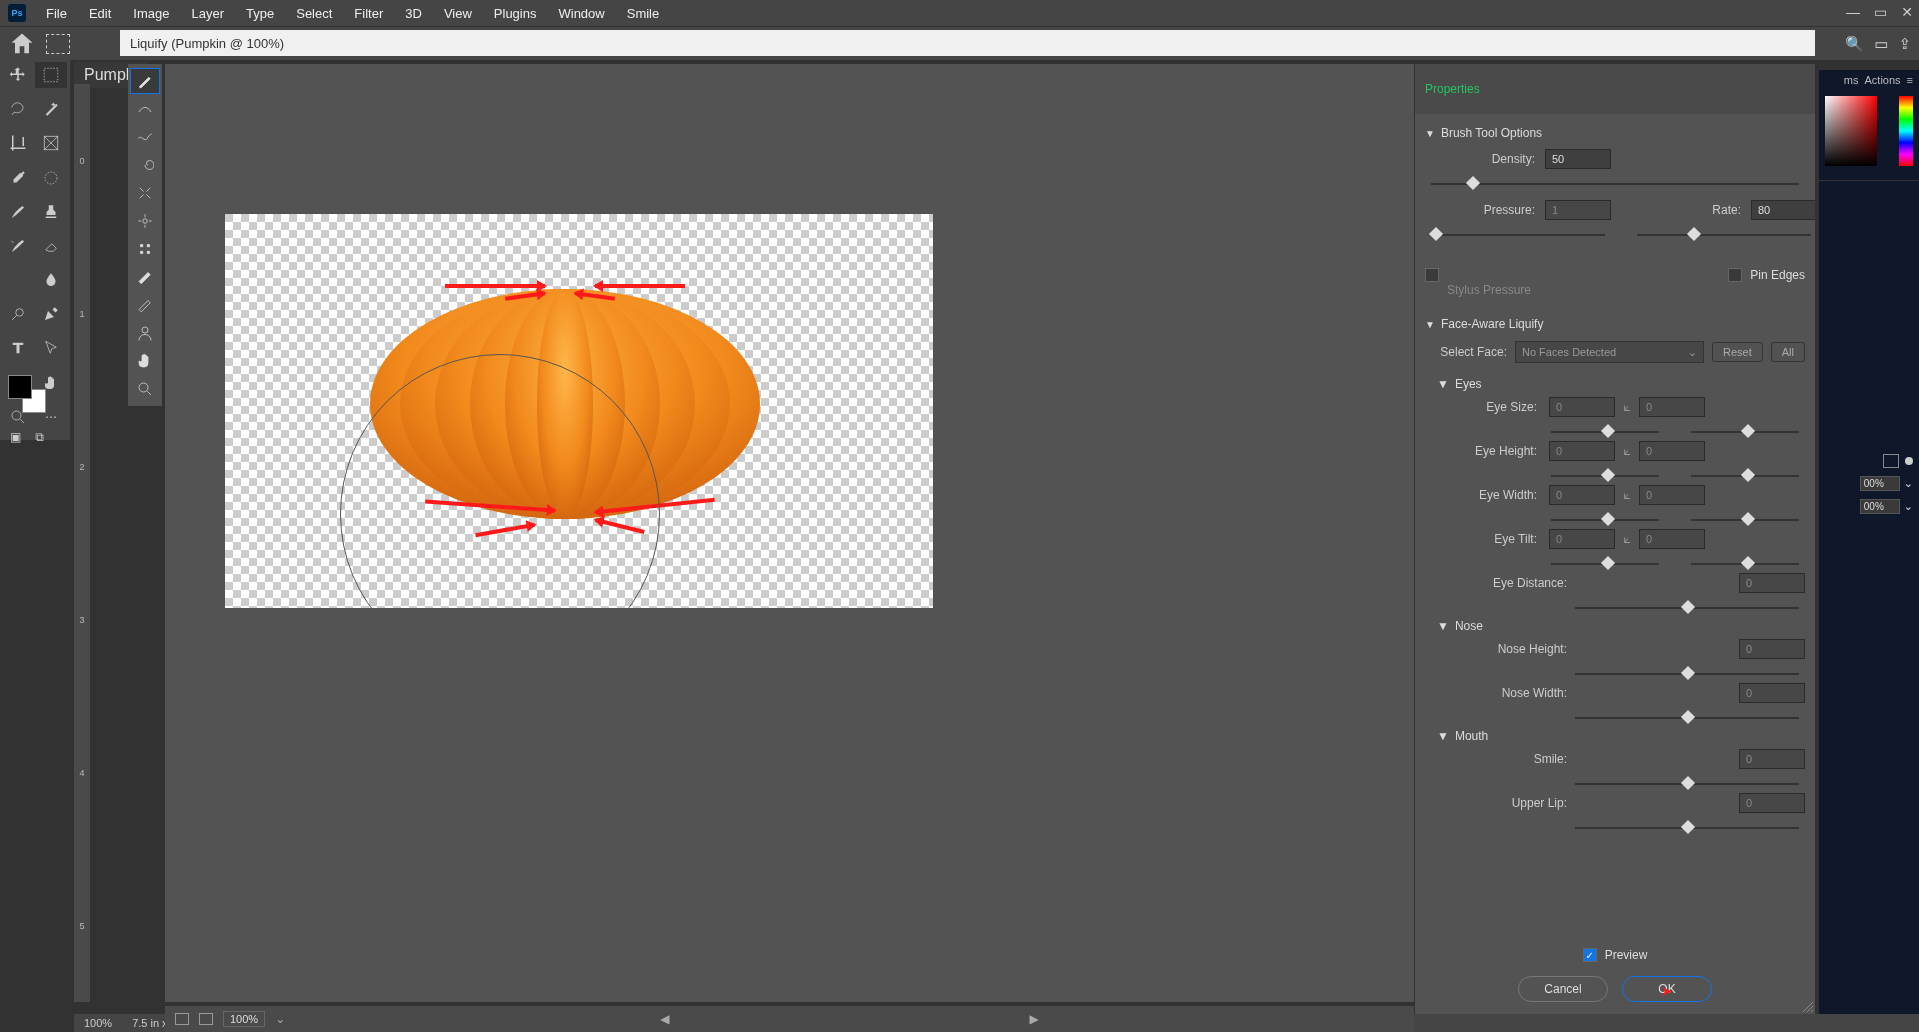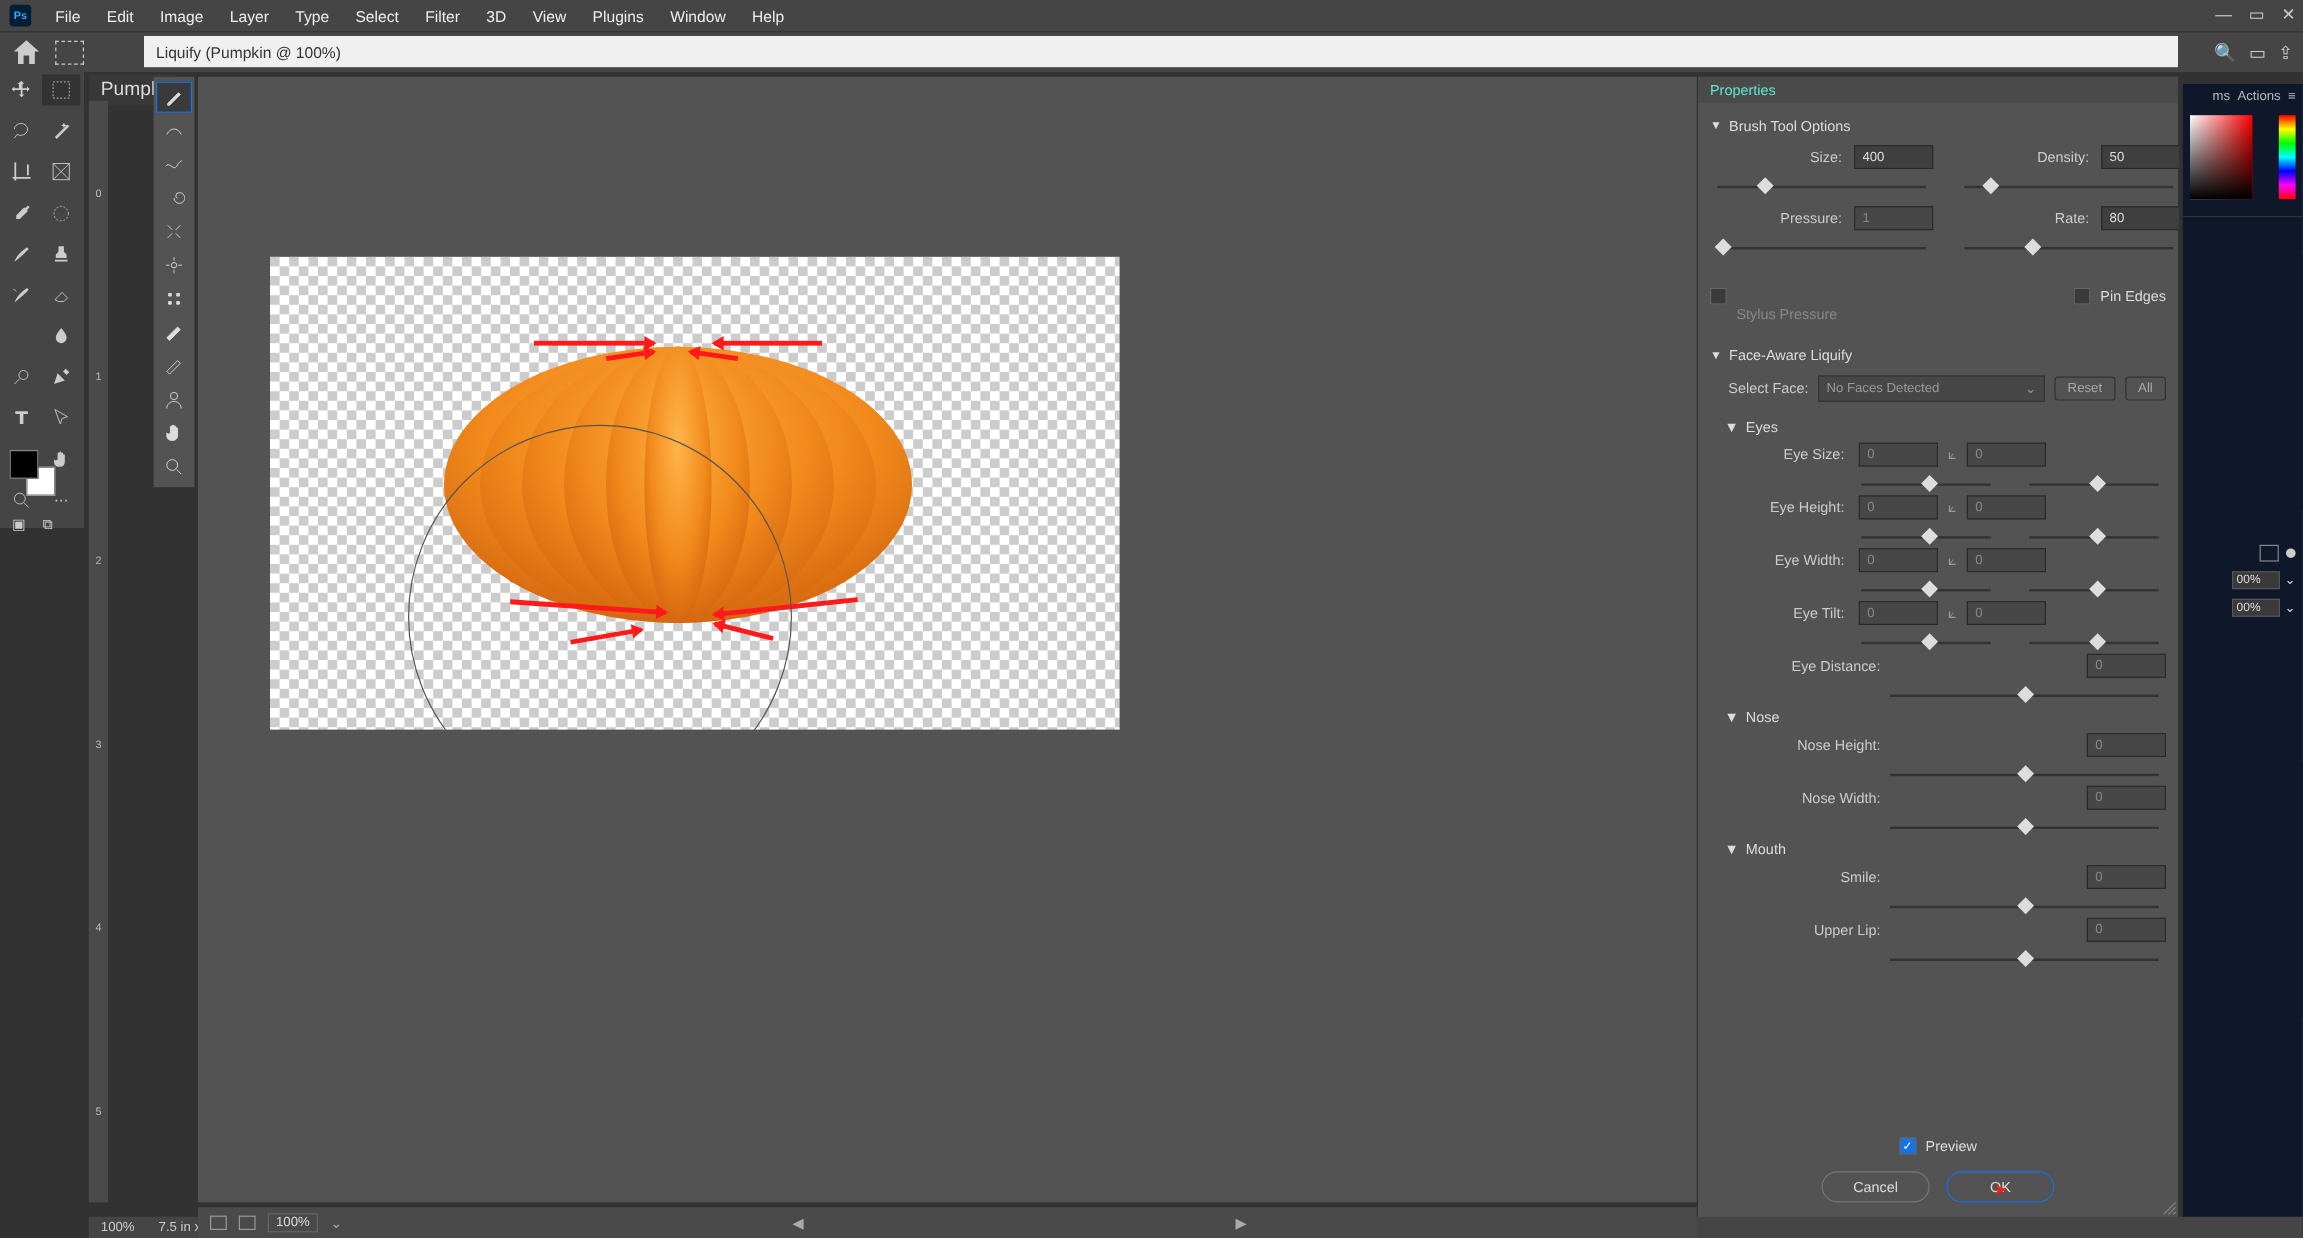--- a/index.html
+++ b/index.html
@@ -51,21 +51,21 @@
 .arrow { position: absolute; height: 4px; background: #ff1a1a; }
 .arrow::after { content: ''; position: absolute; right: -2px; top: -4px; border-left: 10px solid #ff1a1a; border-top: 6px solid transparent; border-bottom: 6px solid transparent; }
 .arrow.flip::after { right: auto; left: -2px; border-left: none; border-right: 10px solid #ff1a1a; }
 
 
 .canvas-footer { position: absolute; bottom: 0; left: 165px; right: 505px; height: 26px; background: #4a4a4a; display: flex; align-items: center; padding: 0 10px; gap: 10px; z-index: 41; }
 .zoom-select { background: #4a4a4a; color: #ddd; border: 1px solid #666; padding: 1px 6px; font-size: 11px; }
 
 
 .properties-panel { position: absolute; right: 104px; top: 64px; width: 400px; bottom: 18px; background: #535353; z-index: 52; display: flex; flex-direction: column; }
-.panel-header { padding: 4px 10px; font-size: 12px; color: #5eead4; background: #4a4a4a; }
+.panel-header { padding: 18px 10px; font-size: 12px; color: #22c55e; background: #4a4a4a; }
 .panel-body { flex: 1; overflow-y: auto; padding: 6px 10px; }
 .section-header { display: flex; align-items: center; gap: 6px; padding: 6px 0; font-size: 12px; color: #ddd; cursor: pointer; }
 .section-header .tri { font-size: 10px; }
 .sub-header { display: flex; align-items: center; gap: 6px; padding: 4px 0 4px 12px; font-size: 12px; }
 .prop-row { display: flex; align-items: center; padding: 3px 0 8px 0; }
 .prop-label { width: 120px; text-align: right; padding-right: 10px; color: #ccc; font-size: 12px; }
 .prop-input { width: 66px; height: 20px; background: #3f3f3f; border: 1px solid #2a2a2a; color: #ddd; padding: 0 6px; font-size: 11px; }
 .prop-input:disabled { background: #474747; color: #888; }
 .slider { flex: 1; height: 14px; position: relative; margin: 0 6px; }
 .slider .track { position: absolute; top: 6px; left: 0; right: 0; height: 2px; background: #333; }
@@ -112,21 +112,21 @@
   <div class="menu-item">Edit</div>
   <div class="menu-item">Image</div>
   <div class="menu-item">Layer</div>
   <div class="menu-item">Type</div>
   <div class="menu-item">Select</div>
   <div class="menu-item">Filter</div>
   <div class="menu-item">3D</div>
   <div class="menu-item">View</div>
   <div class="menu-item">Plugins</div>
   <div class="menu-item">Window</div>
-  <div class="menu-item">Help</div>
+  <div class="menu-item">Smile</div>
   <div class="window-controls">
     <span>—</span>
     <span>▭</span>
     <span>✕</span>
   </div>
 </div>
 
 <div class="options-bar">
   <div class="home-icon">
     <svg viewBox="0 0 24 24">
@@ -388,30 +388,20 @@
   <div class="panel-header">Properties</div>
   <div class="panel-body">
     <div class="section-header">
         <span class="tri">▼</span>
         <span>Brush Tool Options</span>
       </div>
 
     <div style="display:flex;gap:20px;">
       <div style="flex:1">
         <div class="prop-row">
-            <span class="prop-label">Size:</span>
-            <input class="prop-input" value="400" style="">
-          </div>
-        <div class="slider">
-            <div class="track"></div>
-            <div class="thumb" style="left:20%;"></div>
-          </div>
-      </div>
-      <div style="flex:1">
-        <div class="prop-row">
             <span class="prop-label">Density:</span>
             <input class="prop-input" value="50" style="">
           </div>
         <div class="slider">
             <div class="track"></div>
             <div class="thumb" style="left:10%;"></div>
           </div>
       </div>
     </div>
 

